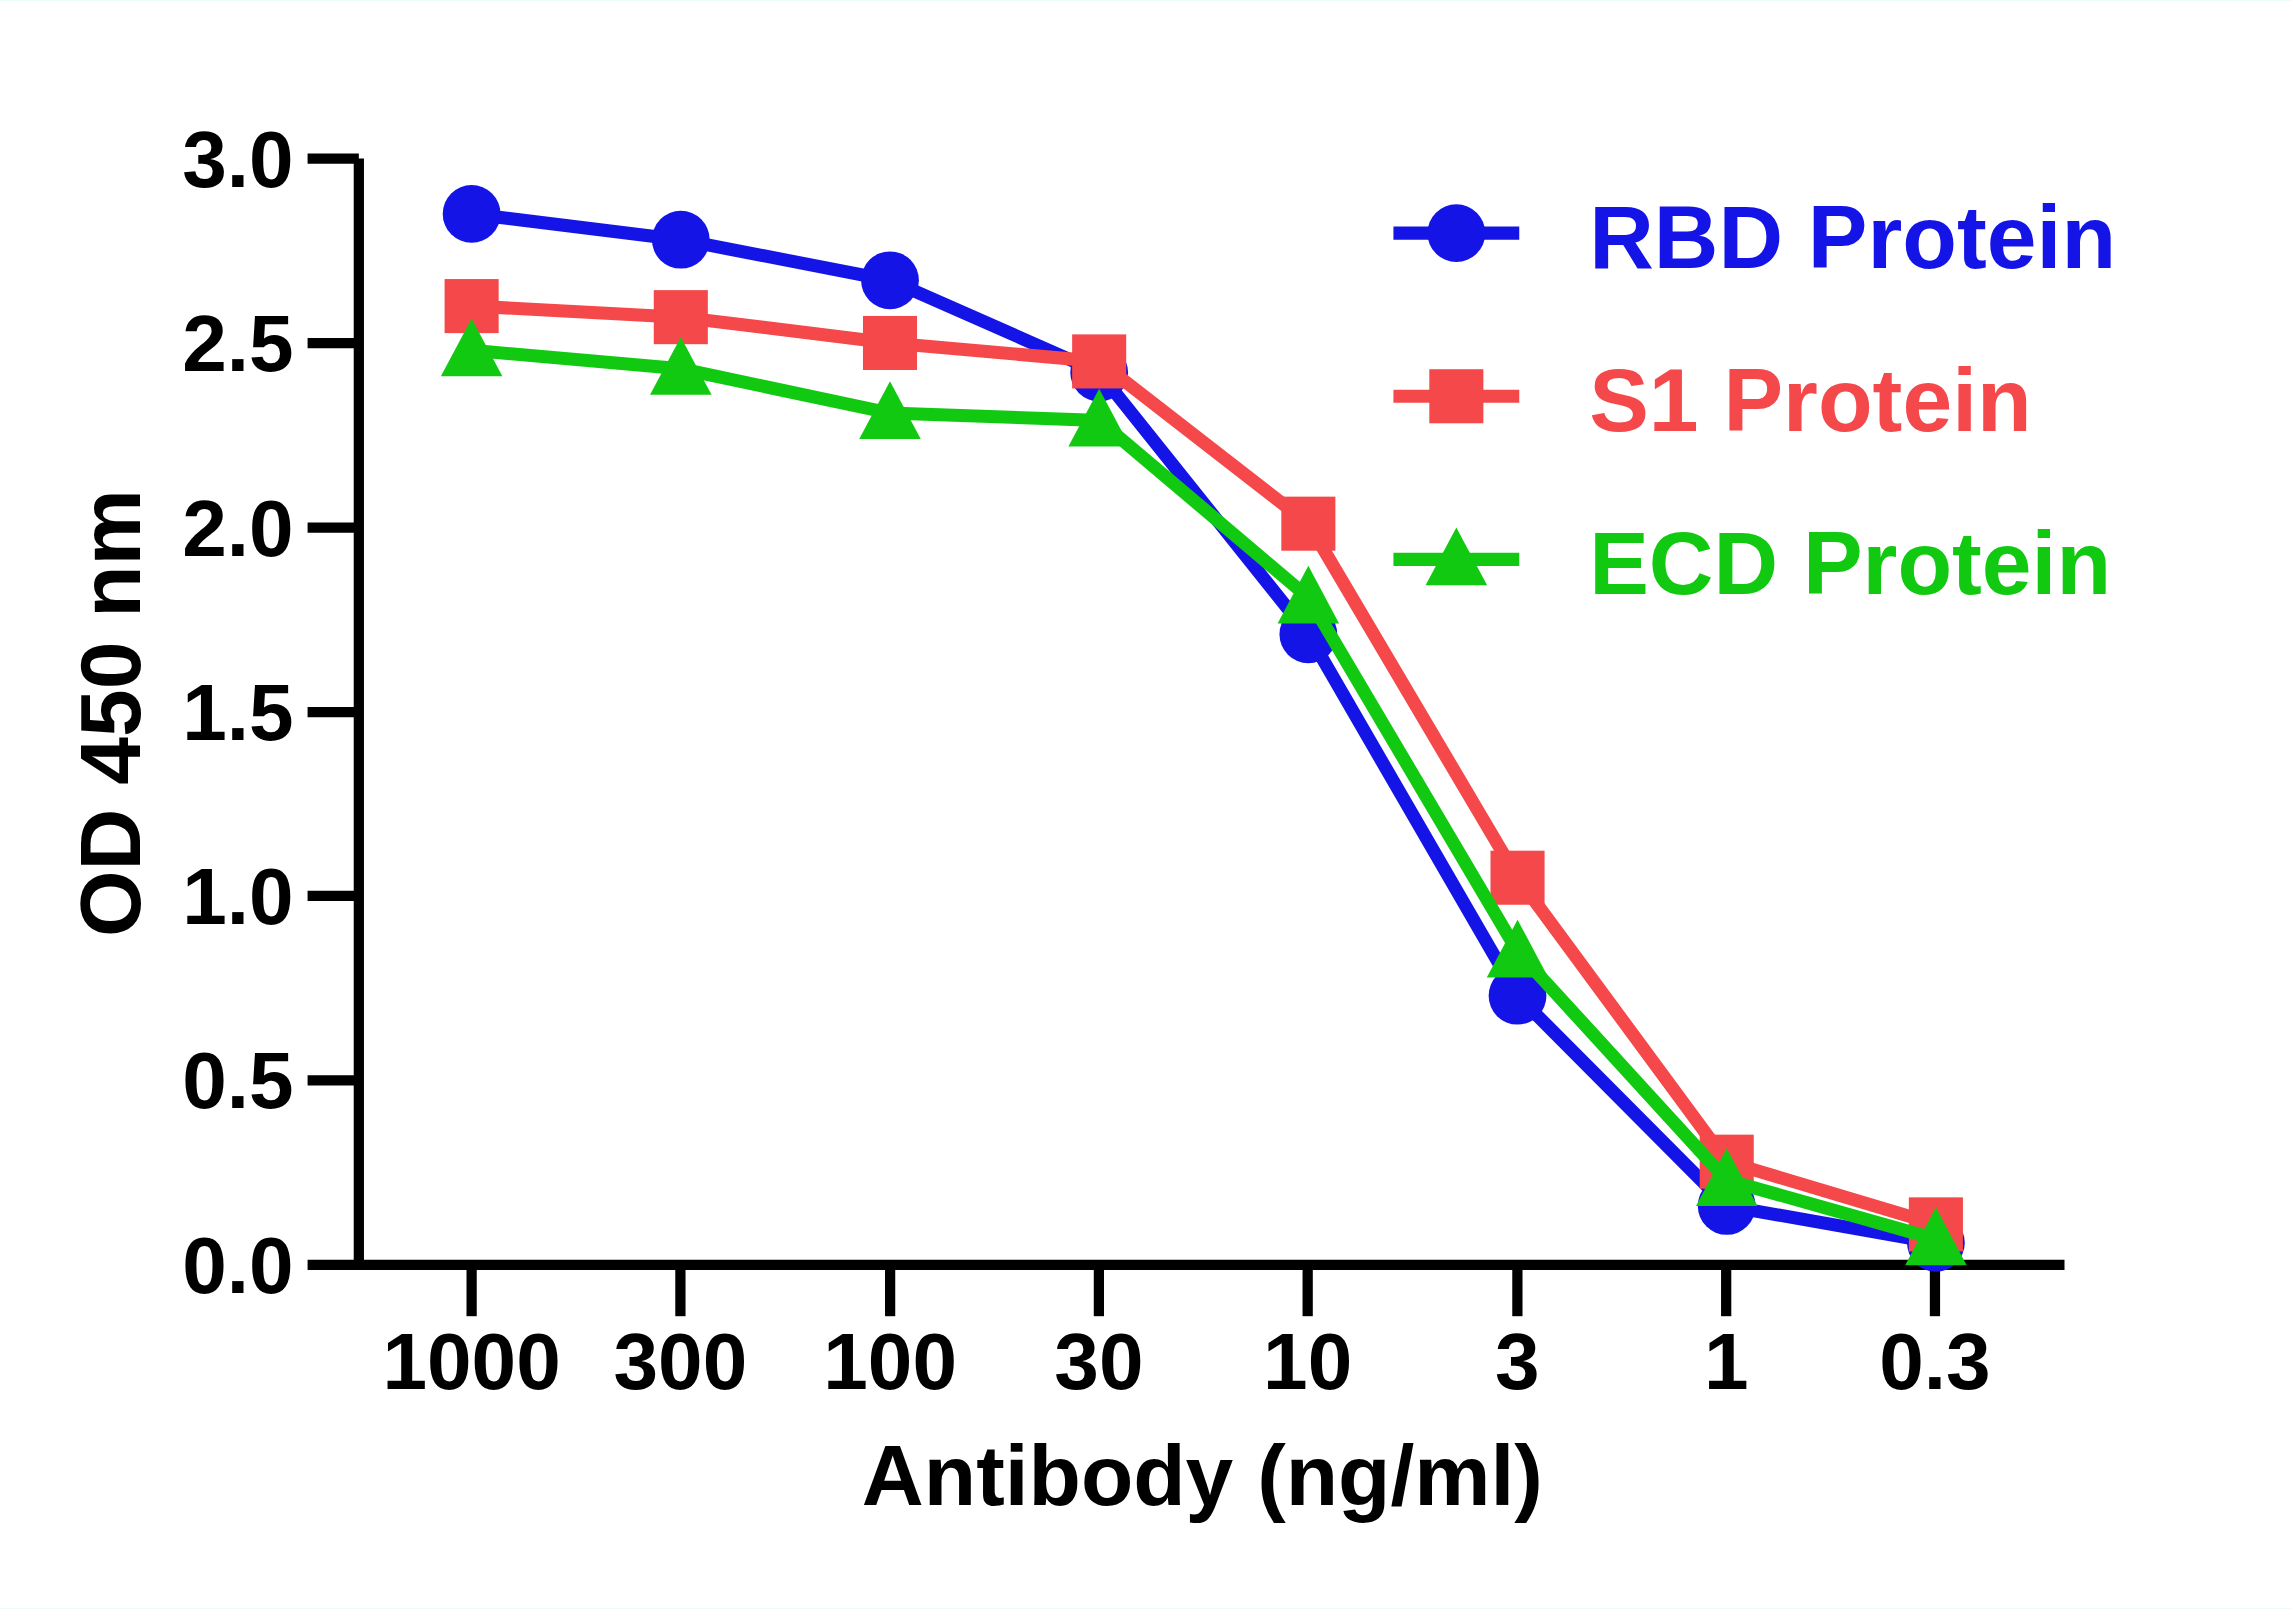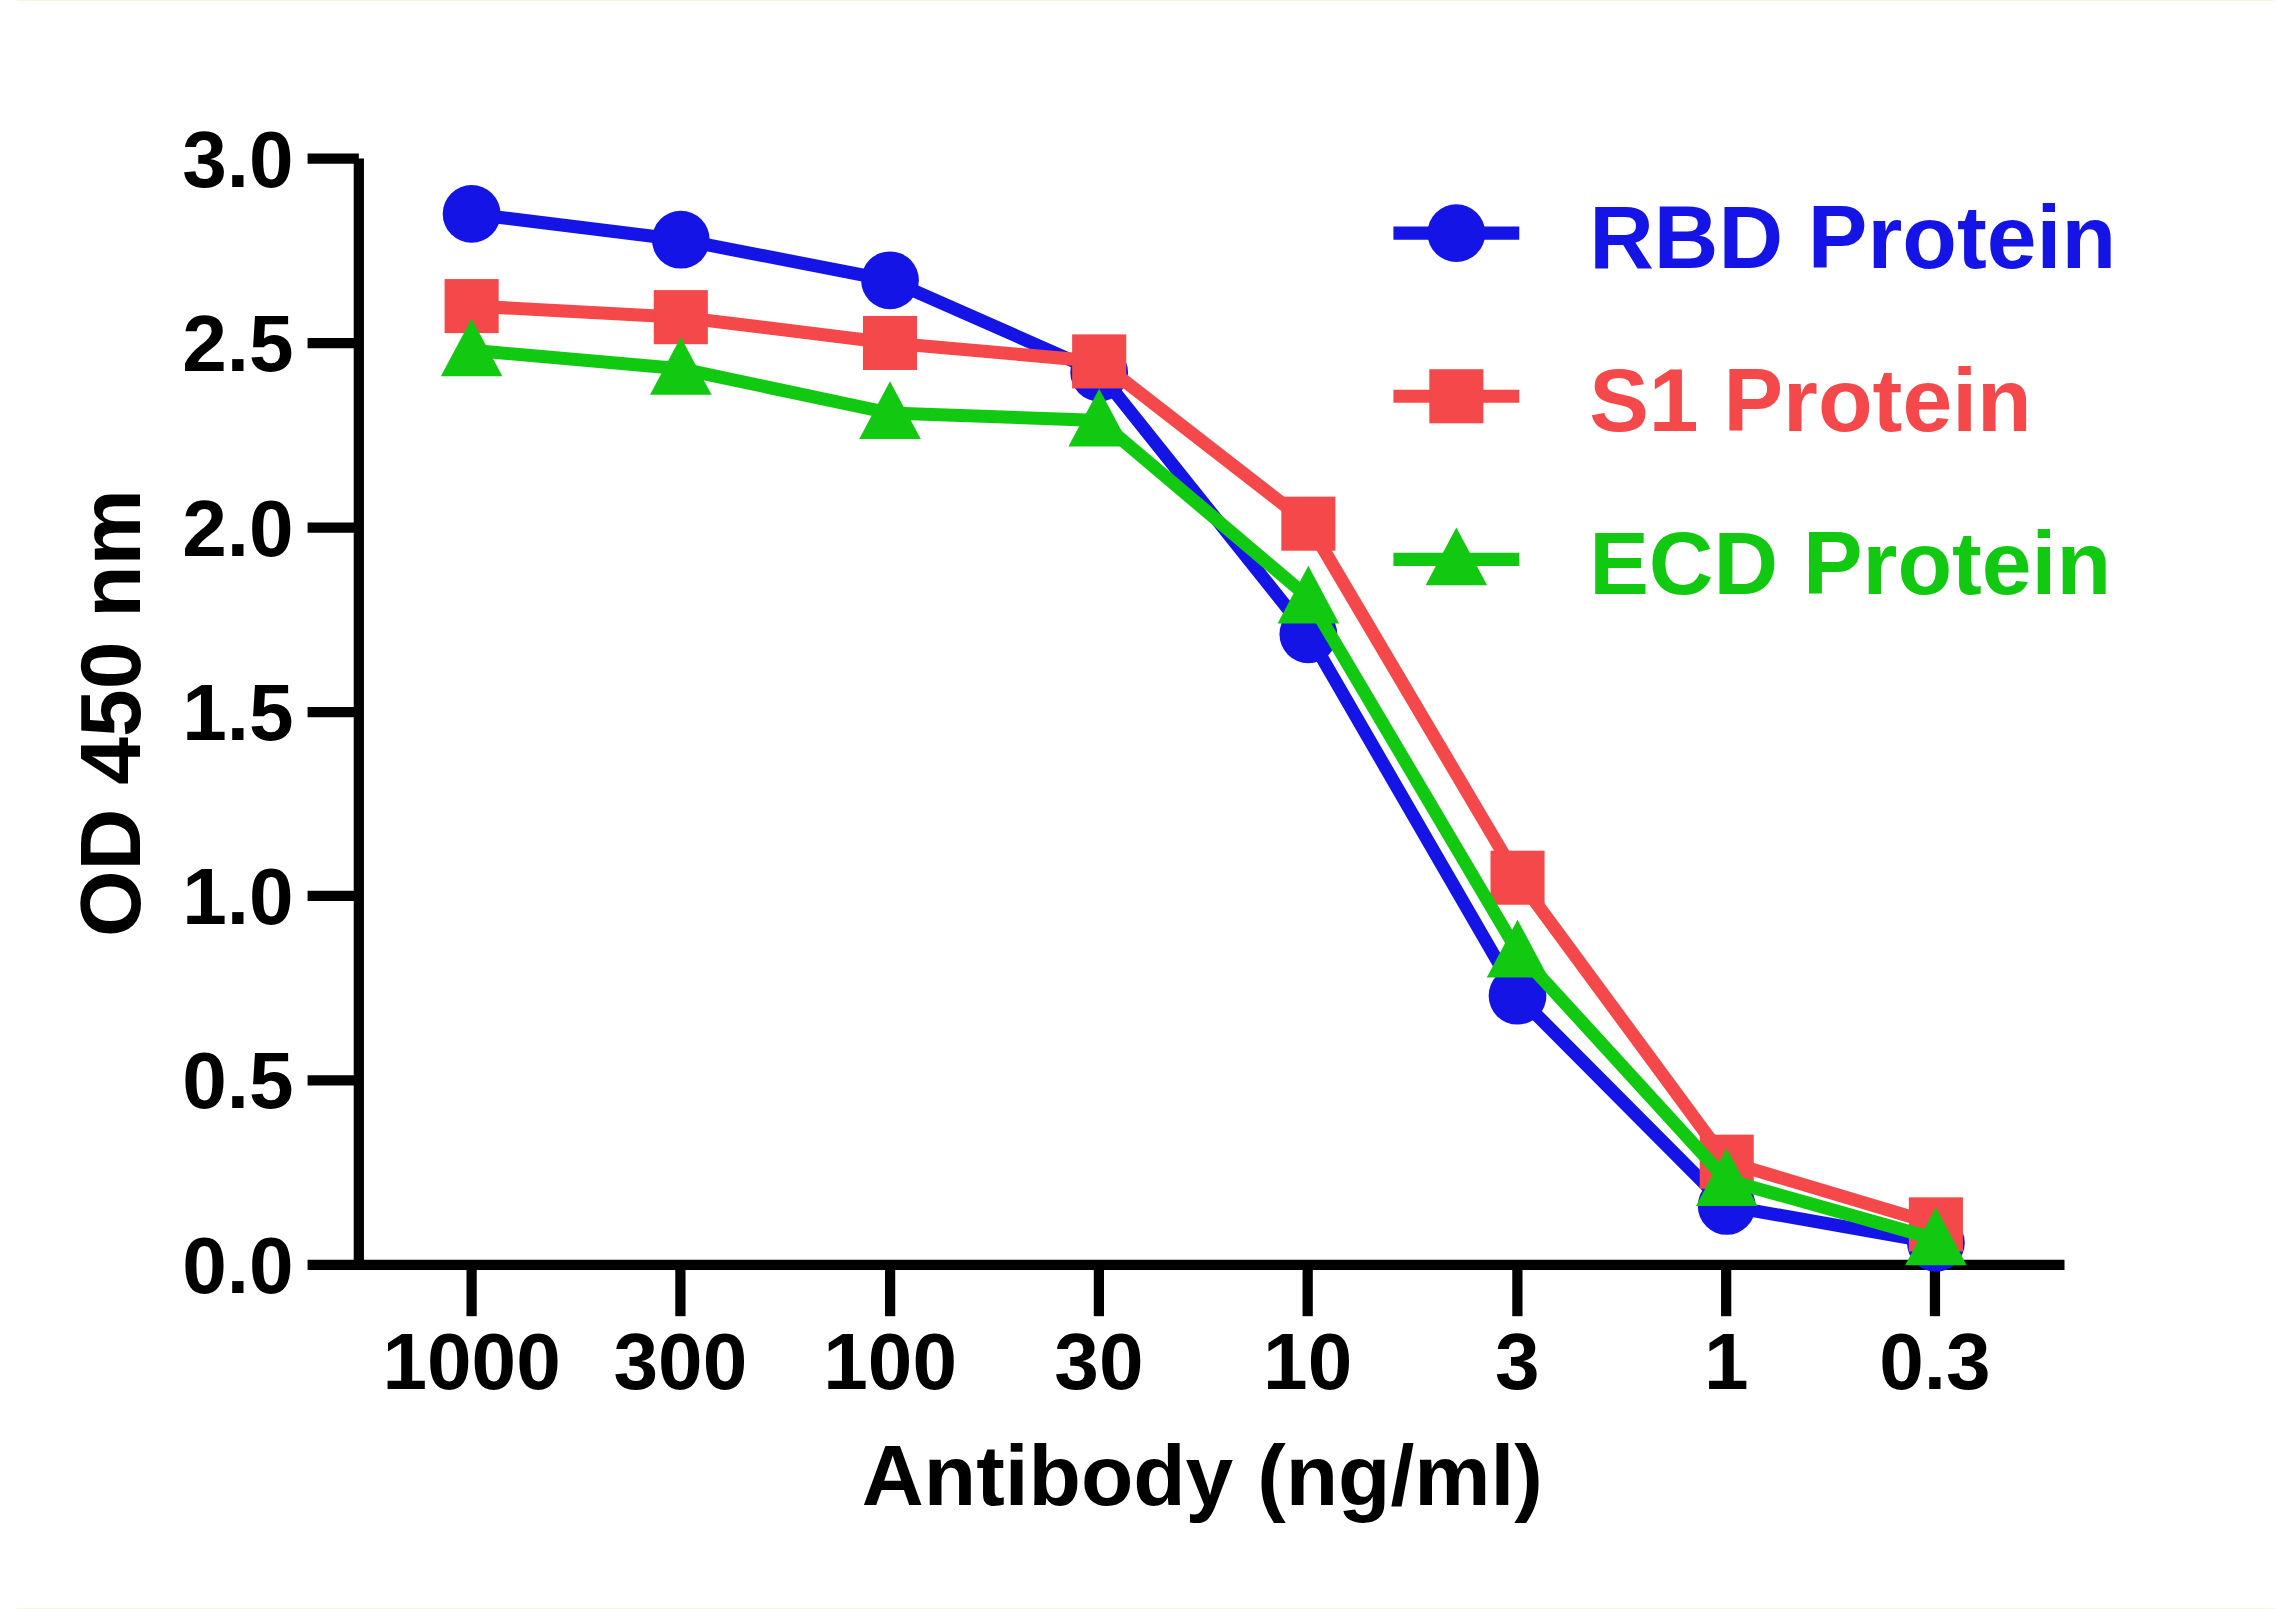--- a/index.html
+++ b/index.html
@@ -11,22 +11,21 @@
   body {
     width: 2291px;
     height: 1609px;
     font-family: "Liberation Sans", sans-serif;
     overflow: hidden;
     position: relative;
   }
   #chart-root {
     position: absolute;
     inset: 0;
-    background: #84cc16;
-    border-radius: 21px;
+    background: #5eead4;
   }
   svg.figure {
     display: block;
     width: 2291px;
     height: 1609px;
   }
   .axis-line {
     stroke: #000000;
     stroke-width: 11;
     stroke-linecap: butt;

